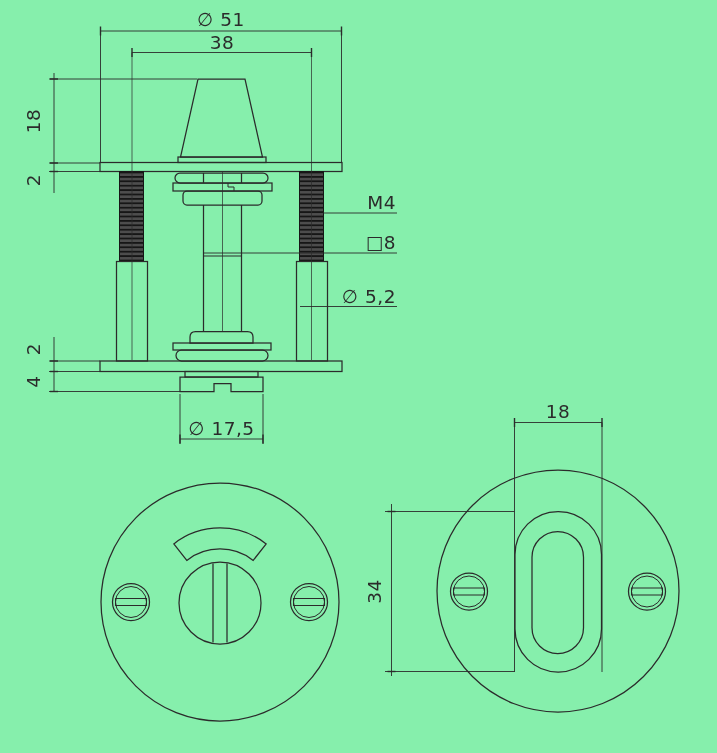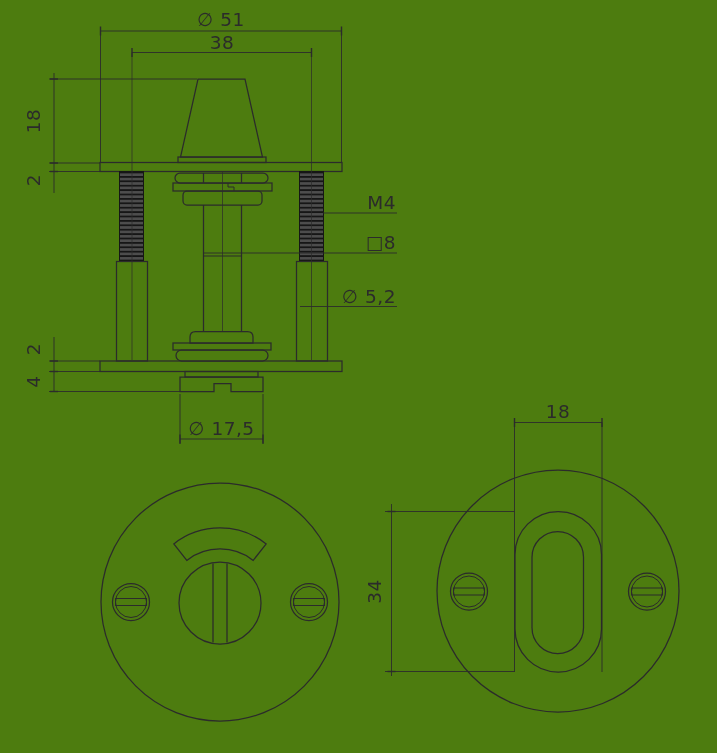--- a/index.html
+++ b/index.html
@@ -4,21 +4,21 @@
 <style>
   html, body {
     margin: 0;
     padding: 0;
     background: #ffffff;
   }
   .canvas {
     position: relative;
     width: 717px;
     height: 753px;
-    background: #4d7c0f;
+    background: #86efac;
     font-family: "DejaVu Sans", sans-serif;
     overflow: hidden;
   }
   svg { display: block; }
   .dimtext {
     font-family: "DejaVu Sans", sans-serif;
     font-size: 18.5px;
     fill: #2b2b2b;
     letter-spacing: 0.5px;
   }

